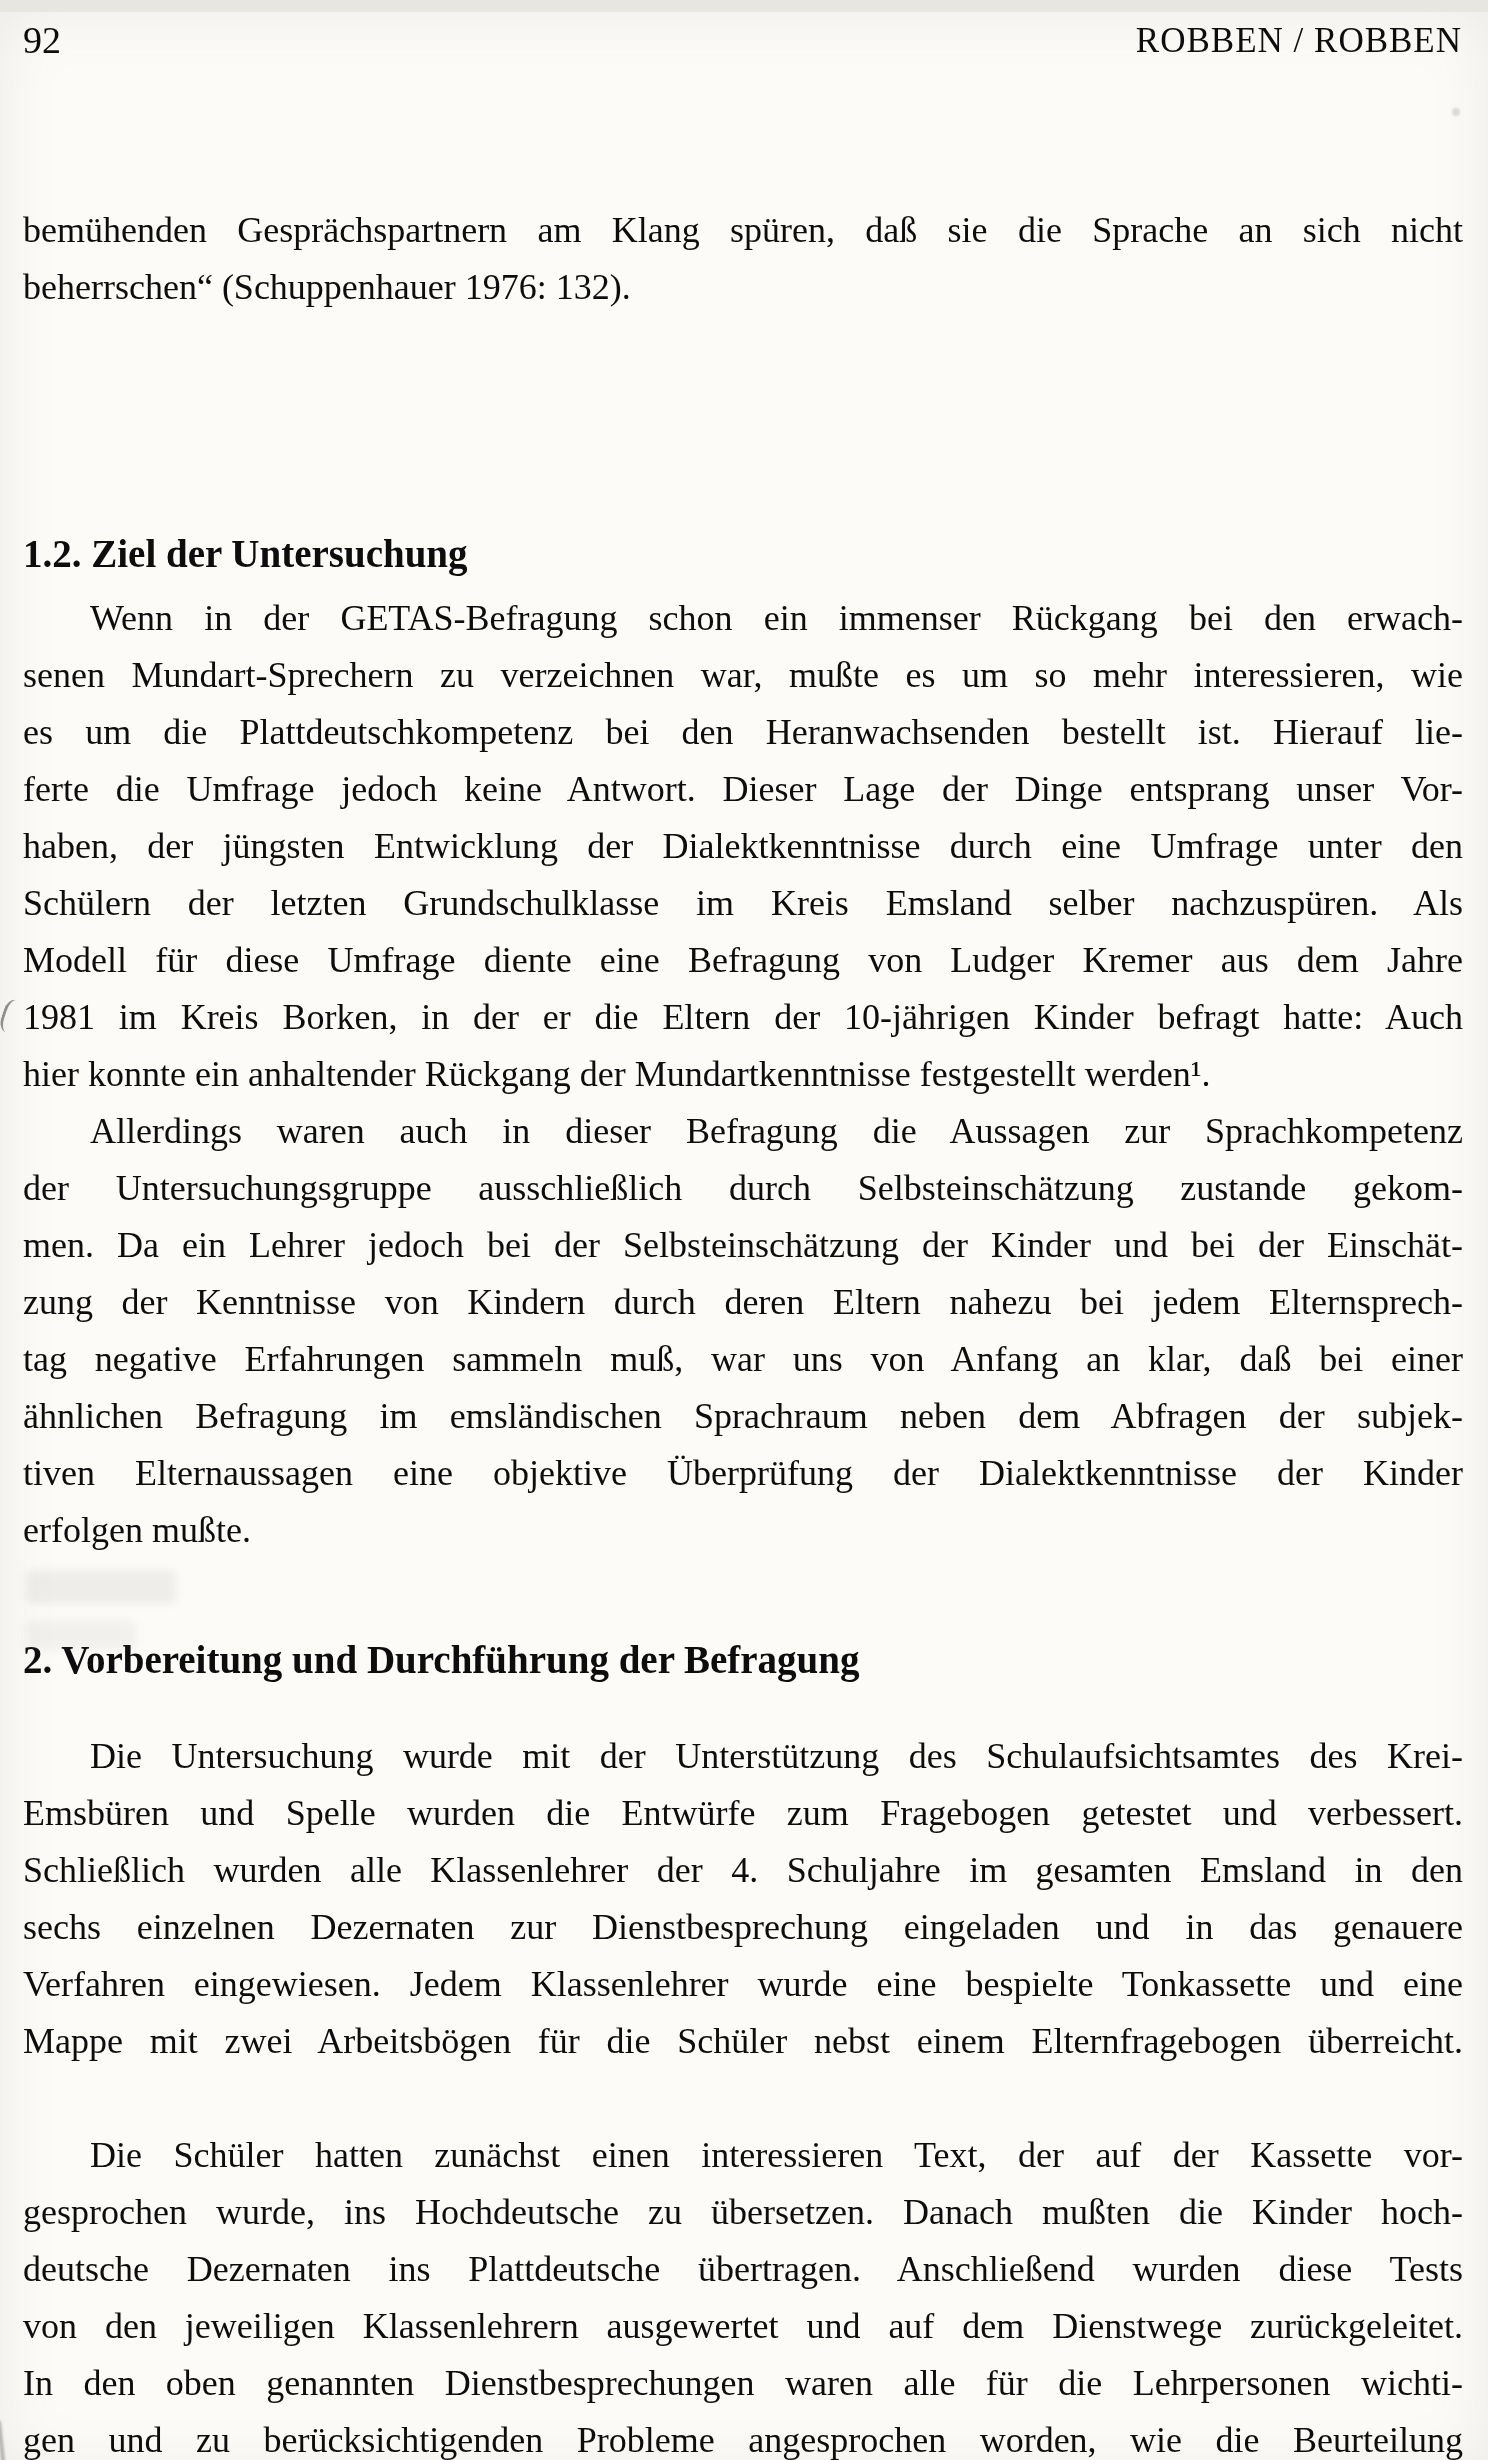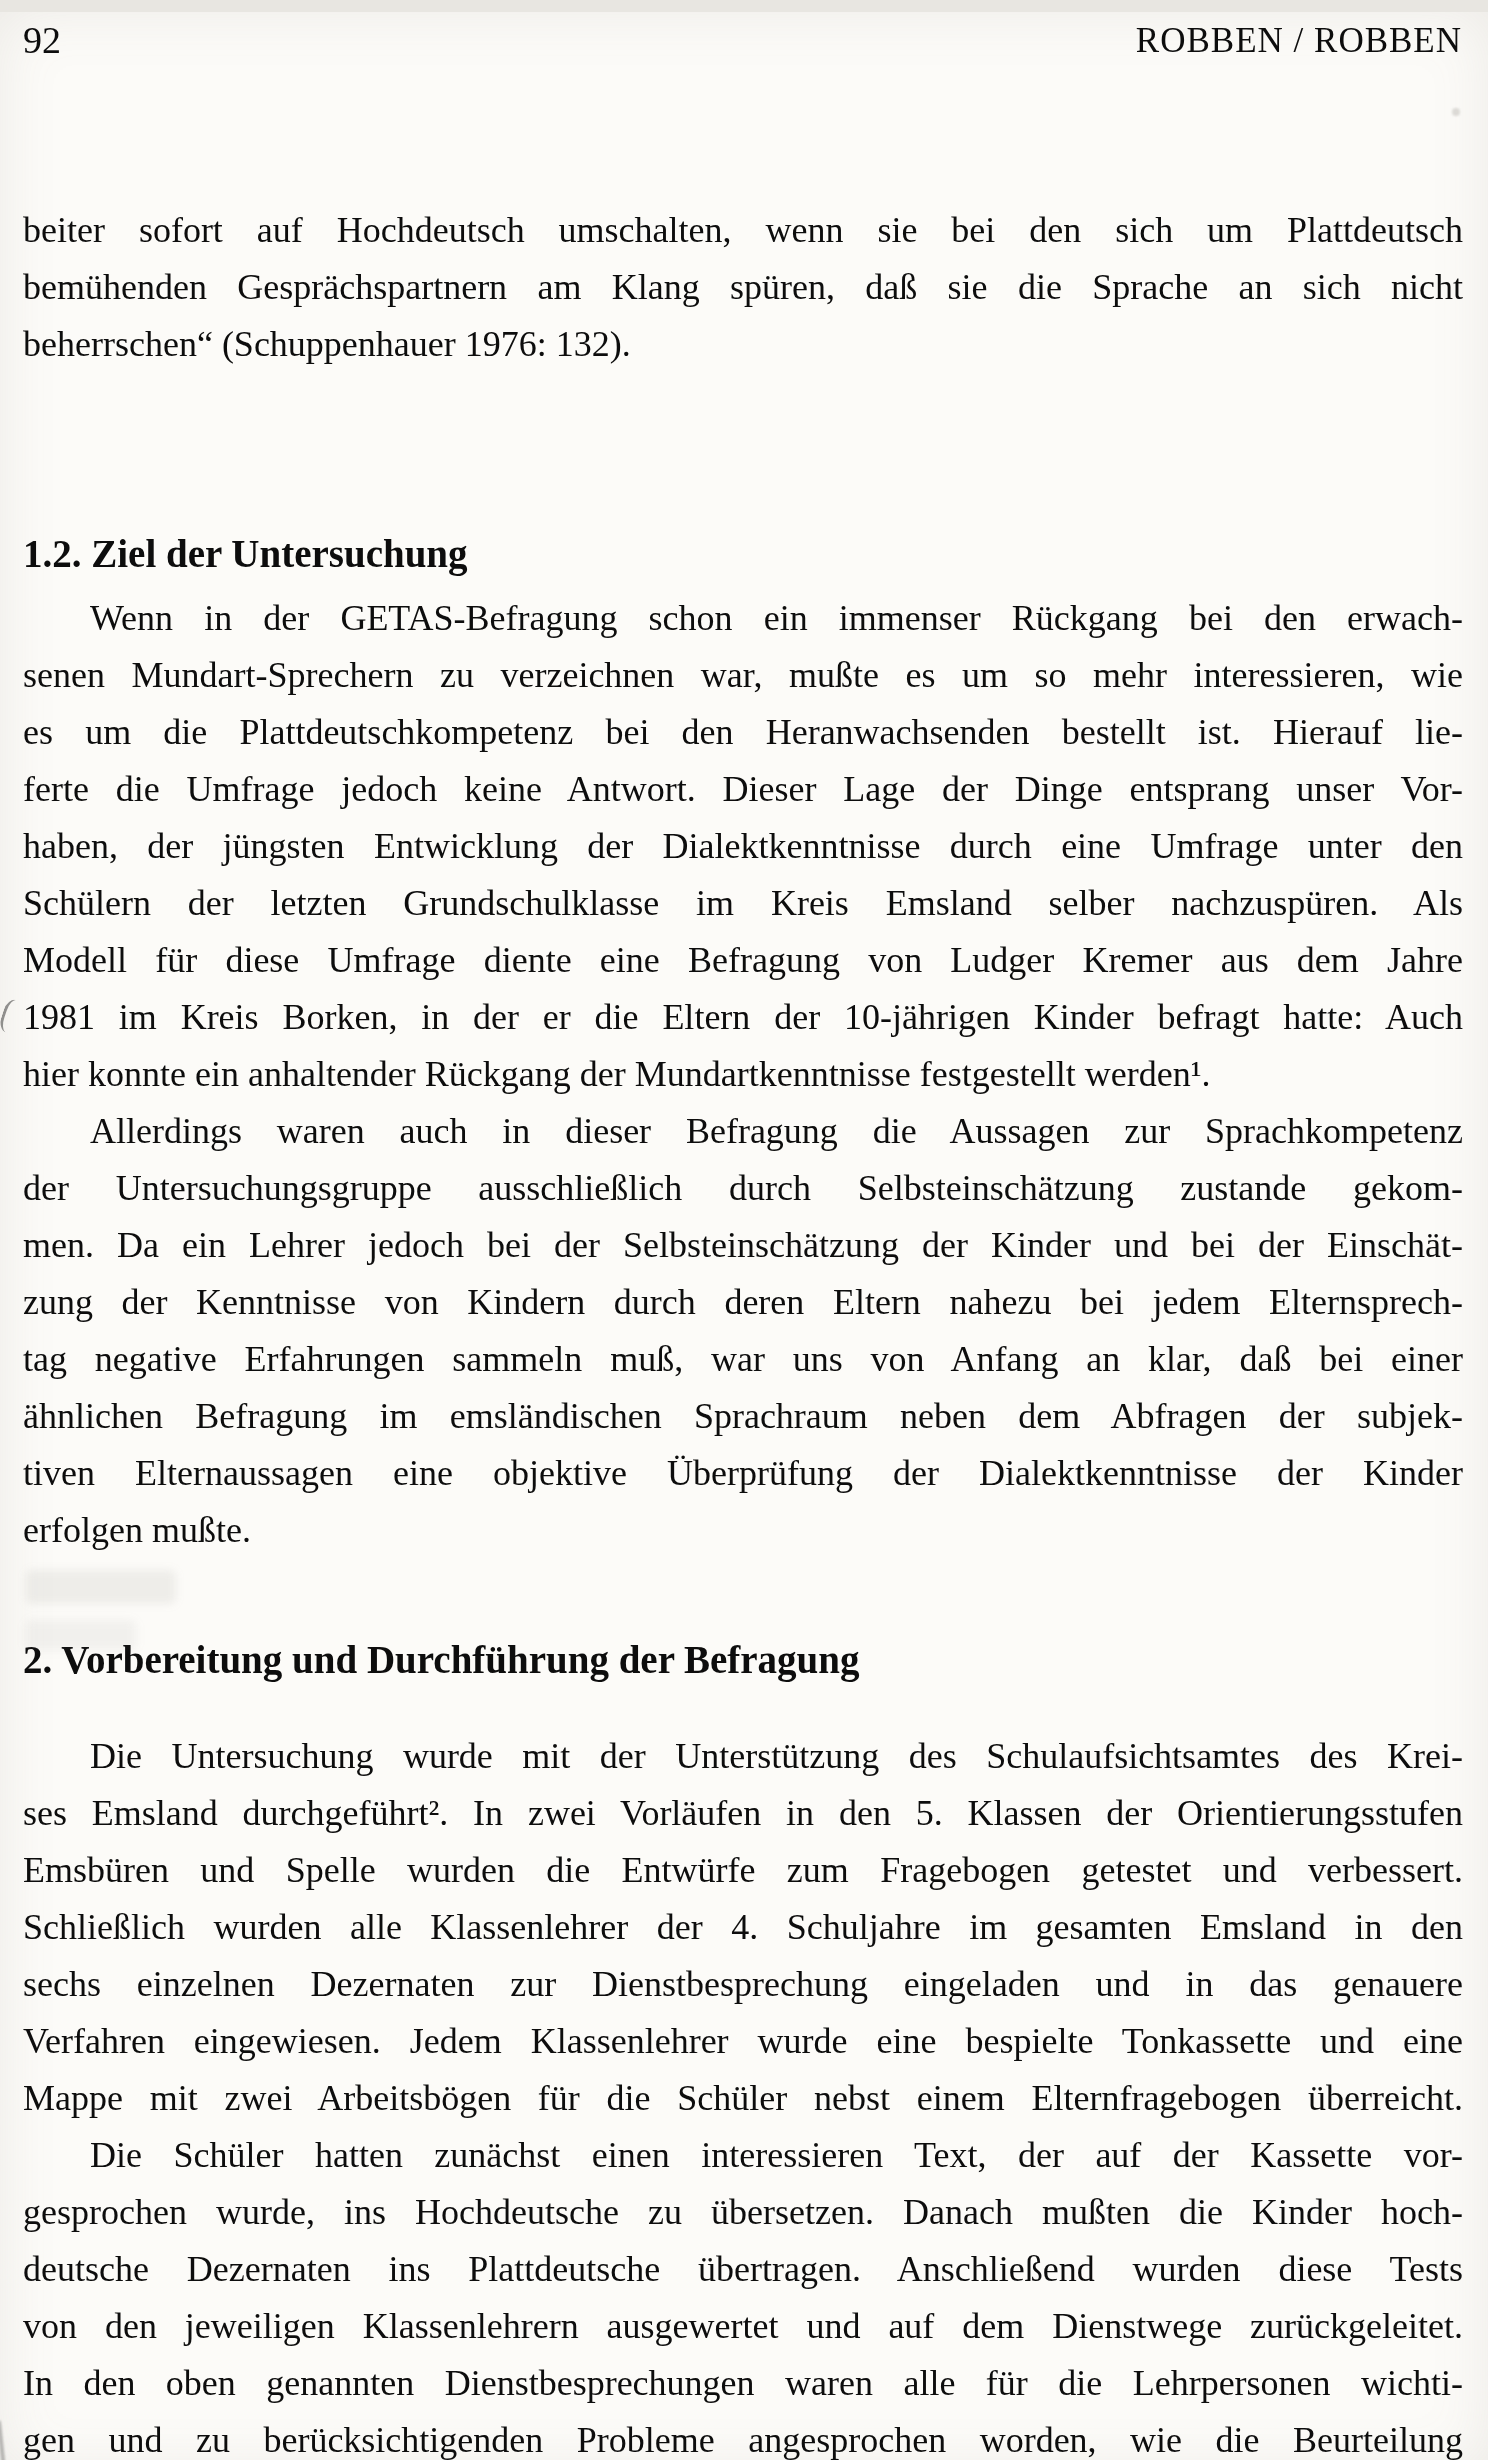--- a/index.html
+++ b/index.html
@@ -117,21 +117,20 @@
 <body>
 
 <div class="page">
 
   <div class="page-header">
     <span class="page-number">92</span>
     <span class="running-head">ROBBEN / ROBBEN</span>
   </div>
 
   <div class="para" id="p1">
-      <div class="line">beiter sofort auf Hochdeutsch umschalten, wenn sie bei den sich um Plattdeutsch</div>
       <div class="line">bemühenden Gesprächspartnern am Klang spüren, daß sie die Sprache an sich nicht</div>
       <div class="line final">beherrschen“ (Schuppenhauer 1976: 132).</div>
     </div>
 
   <h2 class="heading" id="h1">1.2. Ziel der Untersuchung</h2>
 
   <div class="para" id="p2">
       <div class="line indent">Wenn in der GETAS-Befragung schon ein immenser Rückgang bei den erwach-</div>
       <div class="line">senen Mundart-Sprechern zu verzeichnen war, mußte es um so mehr interessieren, wie</div>
       <div class="line">es um die Plattdeutschkompetenz bei den Heranwachsenden bestellt ist. Hierauf lie-</div>
@@ -151,21 +150,20 @@
       <div class="line">tag negative Erfahrungen sammeln muß, war uns von Anfang an klar, daß bei einer</div>
       <div class="line">ähnlichen Befragung im emsländischen Sprachraum neben dem Abfragen der subjek-</div>
       <div class="line">tiven Elternaussagen eine objektive Überprüfung der Dialektkenntnisse der Kinder</div>
       <div class="line final">erfolgen mußte.</div>
     </div>
 
   <h2 class="heading" id="h2">2. Vorbereitung und Durchführung der Befragung</h2>
 
   <div class="para" id="p4">
       <div class="line indent">Die Untersuchung wurde mit der Unterstützung des Schulaufsichtsamtes des Krei-</div>
-      <div class="line">ses Emsland durchgeführt². In zwei Vorläufen in den 5. Klassen der Orientierungsstufen</div>
       <div class="line">Emsbüren und Spelle wurden die Entwürfe zum Fragebogen getestet und verbessert.</div>
       <div class="line">Schließlich wurden alle Klassenlehrer der 4. Schuljahre im gesamten Emsland in den</div>
       <div class="line">sechs einzelnen Dezernaten zur Dienstbesprechung eingeladen und in das genauere</div>
       <div class="line">Verfahren eingewiesen. Jedem Klassenlehrer wurde eine bespielte Tonkassette und eine</div>
       <div class="line">Mappe mit zwei Arbeitsbögen für die Schüler nebst einem Elternfragebogen überreicht.</div>
     </div>
 
   <div class="para" id="p5">
       <div class="line indent">Die Schüler hatten zunächst einen interessieren Text, der auf der Kassette vor-</div>
       <div class="line">gesprochen wurde, ins Hochdeutsche zu übersetzen. Danach mußten die Kinder hoch-</div>

